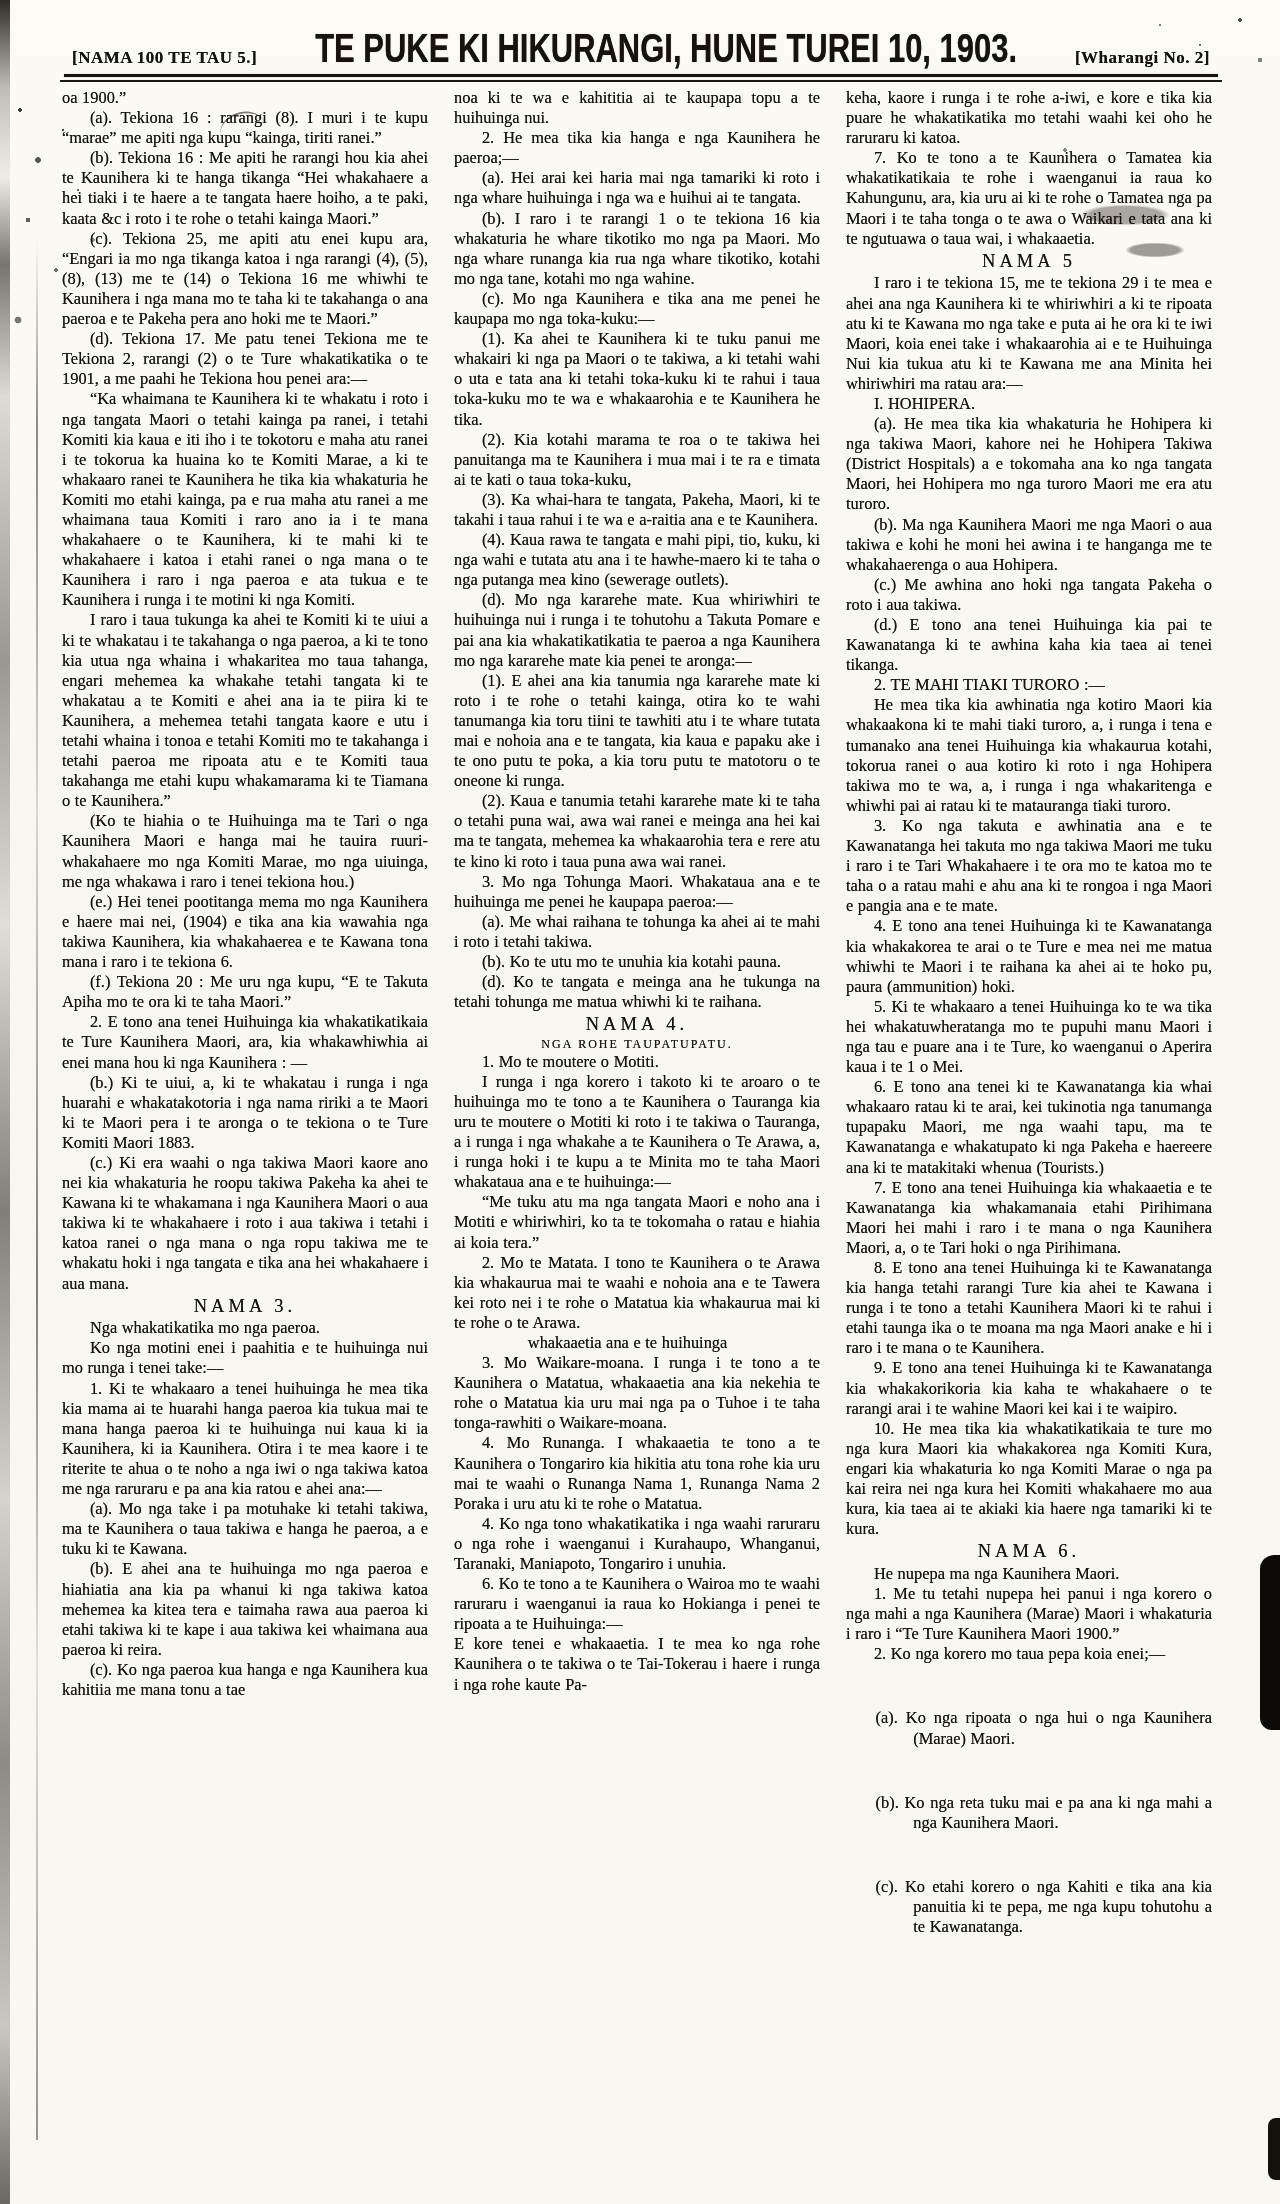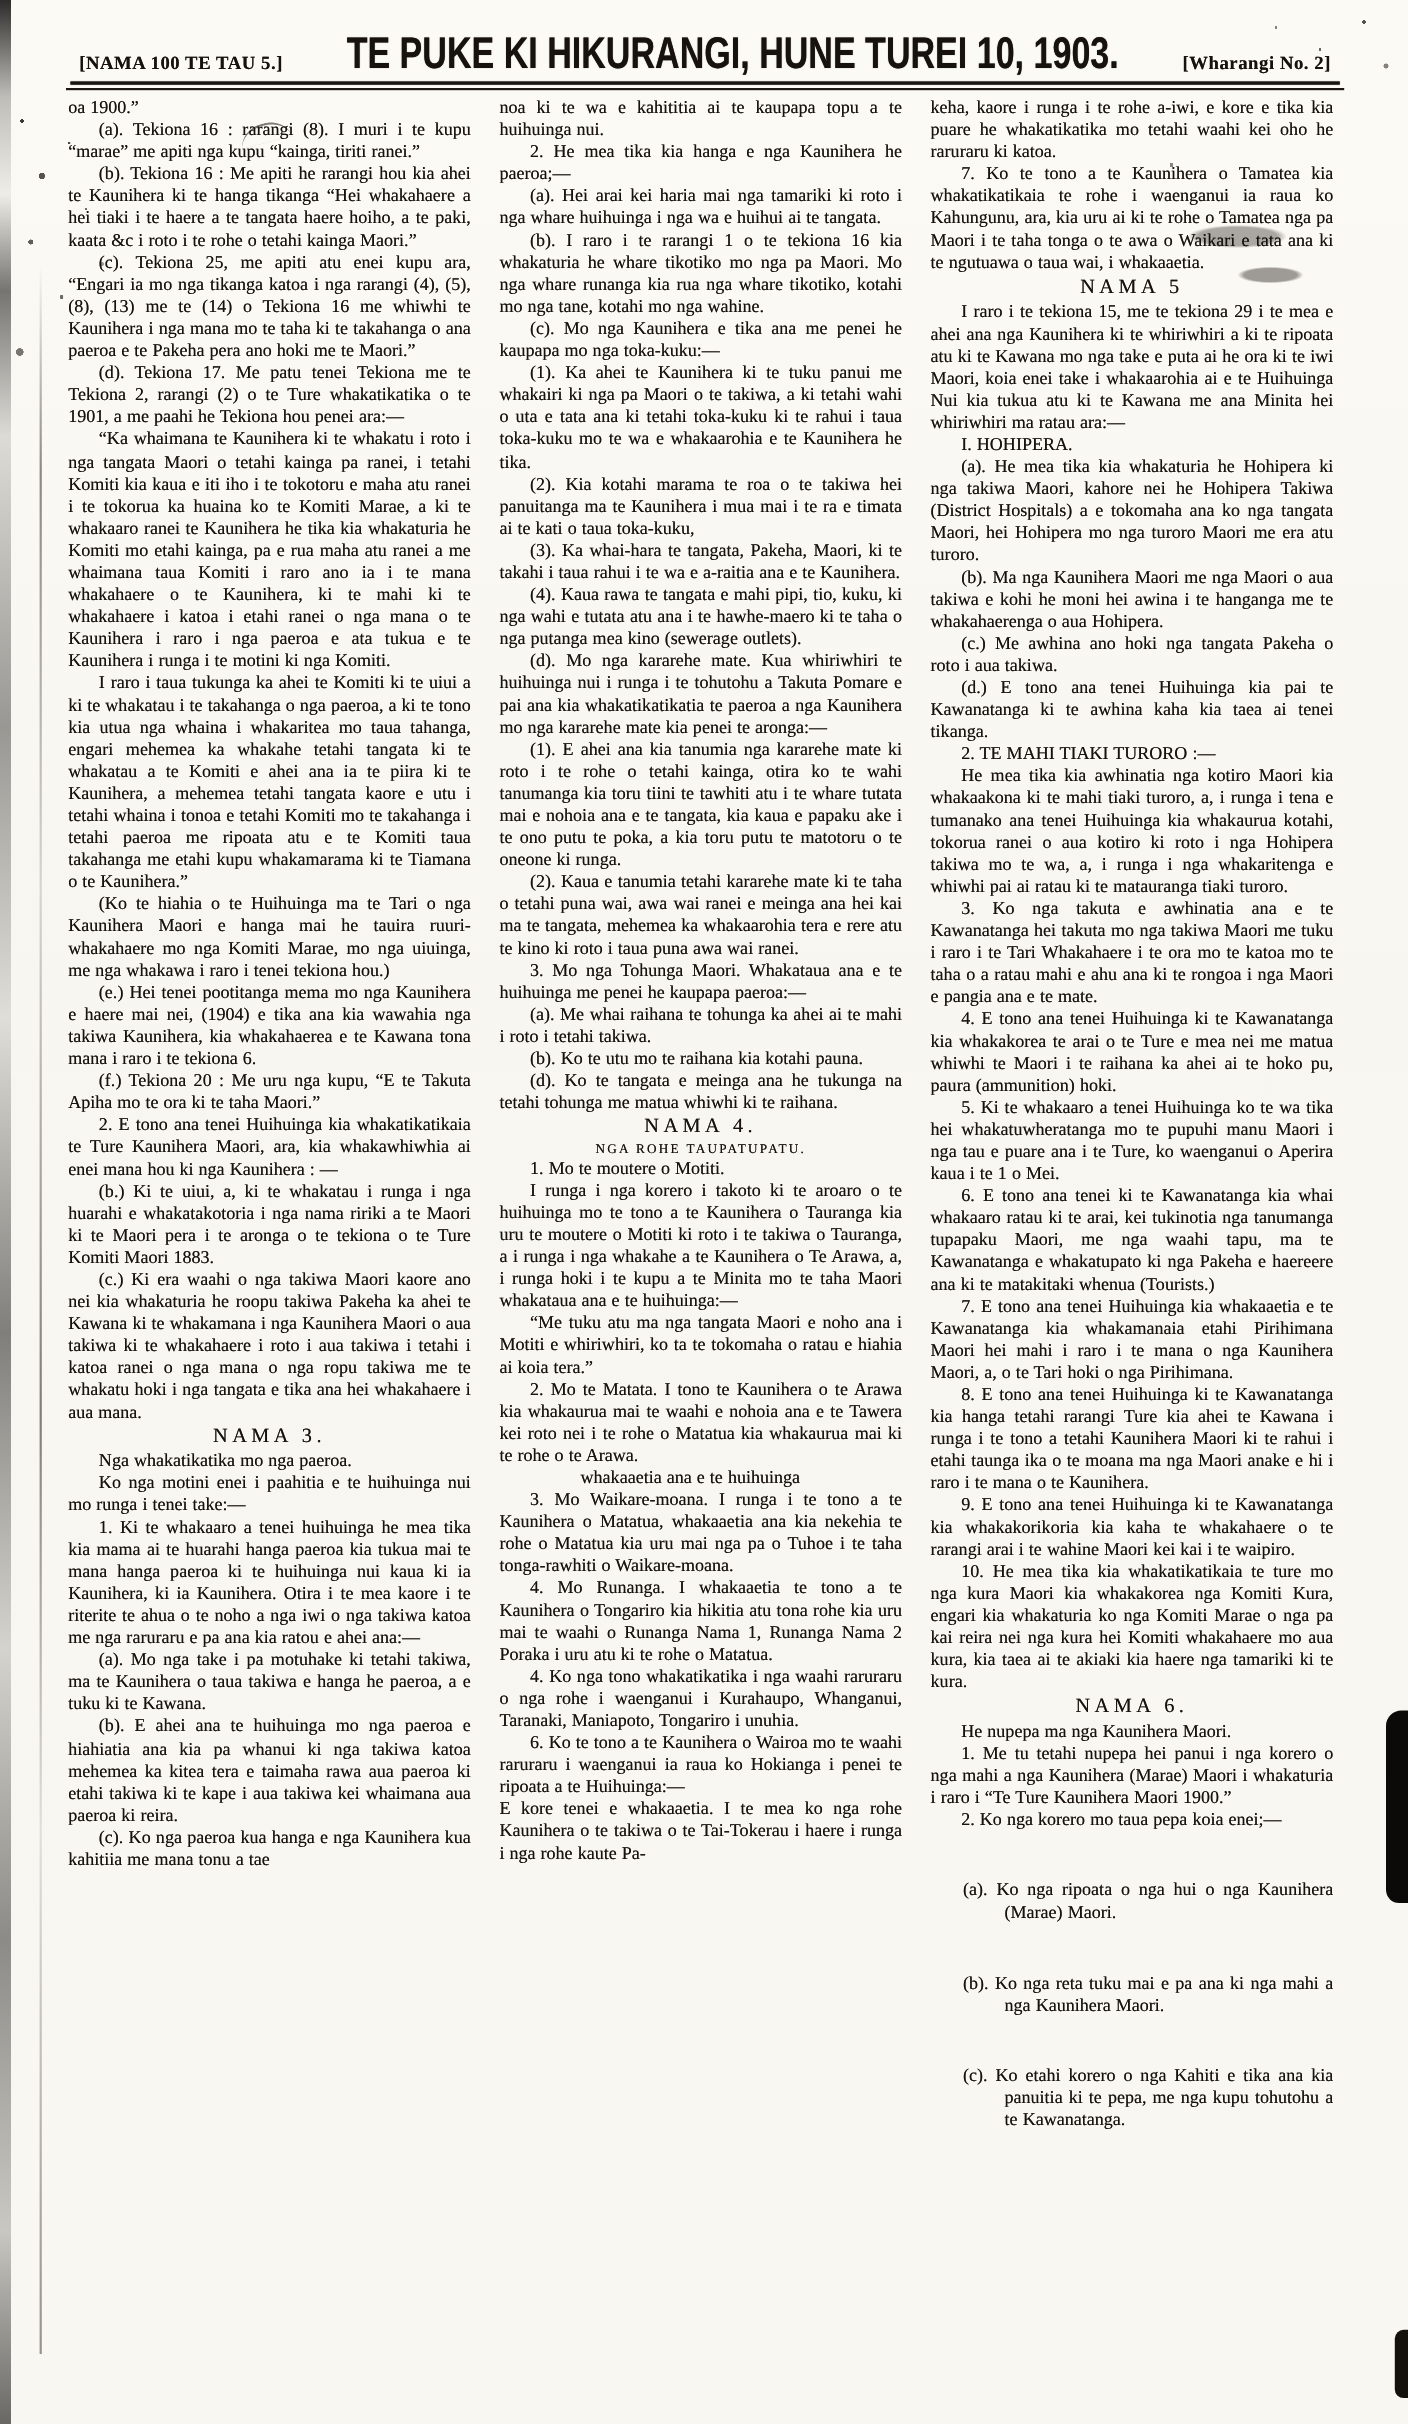--- a/index.html
+++ b/index.html
@@ -210,21 +210,21 @@
         <p class="blk para">(c).   Mo nga Kaunihera e tika ana me penei he kaupapa mo nga toka-kuku:—</p>
         <p class="blk para">(1).   Ka ahei te Kaunihera ki te tuku panui me whakairi ki nga pa Maori o te takiwa, a ki tetahi wahi o uta e tata ana ki tetahi toka-kuku ki te rahui i taua toka-kuku mo te wa e whakaarohia e te Kaunihera he tika.</p>
         <p class="blk para">(2).   Kia kotahi marama te roa o te takiwa hei panuitanga ma te Kaunihera i mua mai i te ra e timata ai te kati o taua toka-kuku,</p>
         <p class="blk para">(3).   Ka whai-hara te tangata, Pakeha, Maori, ki te takahi i taua rahui i te wa e a-raitia ana e te Kaunihera.</p>
         <p class="blk para">(4).   Kaua rawa te tangata e mahi pipi, tio, kuku, ki nga wahi e tutata atu ana i te hawhe-maero ki te taha o nga putanga mea kino (sewerage outlets).</p>
         <p class="blk para">(d).   Mo nga kararehe mate.   Kua whiriwhiri te huihuinga nui i runga i te tohutohu a Takuta Pomare e pai ana kia whakatikatikatia te paeroa a nga Kaunihera mo nga kararehe mate kia penei te aronga:—</p>
         <p class="blk para">(1).   E ahei ana kia tanumia nga kararehe mate ki roto i te rohe o tetahi kainga, otira ko te wahi tanumanga kia toru tiini te tawhiti atu i te whare tutata mai e nohoia ana e te tangata, kia kaua e papaku ake i te ono putu te poka, a kia toru putu te matotoru o te oneone ki runga.</p>
         <p class="blk para">(2).   Kaua e tanumia tetahi kararehe mate ki te taha o tetahi puna wai, awa wai ranei e meinga ana hei kai ma te tangata, mehemea ka whakaarohia tera e rere atu te kino ki roto i taua puna awa wai ranei.</p>
         <p class="blk para">3.   Mo nga Tohunga Maori.    Whakataua ana e te huihuinga me penei he kaupapa paeroa:—</p>
         <p class="blk para">(a).   Me whai raihana te tohunga ka ahei ai te mahi i roto i tetahi takiwa.</p>
-        <p class="blk para">(b).   Ko te utu mo te raihana kia kotahi pauna.</p>
+        <p class="blk para">(b).   Ko te utu mo te unuhia kia kotahi pauna.</p>
         <p class="blk para">(d).   Ko te tangata e meinga ana he tukunga na tetahi tohunga me matua whiwhi ki te raihana.</p>
         <p class="blk heading">NAMA 4.</p>
         <p class="blk subheading">NGA ROHE TAUPATUPATU.</p>
         <p class="blk para">1.   Mo te moutere o Motiti.</p>
         <p class="blk para">I runga i nga korero i takoto ki te aroaro o te huihuinga mo te tono a te Kaunihera o Tauranga kia uru te moutere o Motiti ki roto i te takiwa o Tauranga, a i runga i nga whakahe a te Kaunihera o Te Arawa, a, i runga hoki i te kupu a te Minita mo te taha Maori whakataua ana e te huihuinga:—</p>
         <p class="blk para">“Me tuku atu ma nga tangata Maori e noho ana i Motiti e whiriwhiri, ko ta te tokomaha o ratau e hiahia ai koia tera.”</p>
         <p class="blk para">2.   Mo te Matata.   I tono te Kaunihera o te Arawa kia whakaurua mai te waahi e nohoia ana e te Tawera kei roto nei i te rohe o Matatua kia whakaurua mai ki te rohe o te Arawa.</p>
         <p class="blk center">whakaaetia ana e te huihuinga</p>
         <p class="blk para">3.   Mo Waikare-moana.   I runga i te tono a te Kaunihera o Matatua, whakaaetia ana kia nekehia te rohe o Matatua kia uru mai nga pa o Tuhoe i te taha tonga-rawhiti o Waikare-moana.</p>
         <p class="blk para">4.   Mo Runanga.   I whakaaetia te tono a te Kaunihera o Tongariro kia hikitia atu tona rohe kia uru mai te waahi o Runanga Nama 1, Runanga Nama 2 Poraka i uru atu ki te rohe o Matatua.</p>

